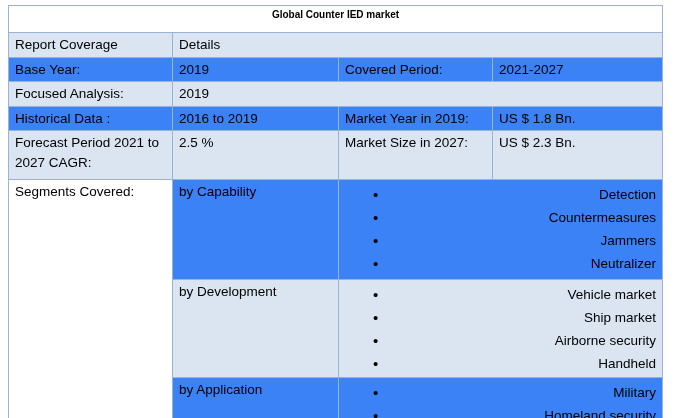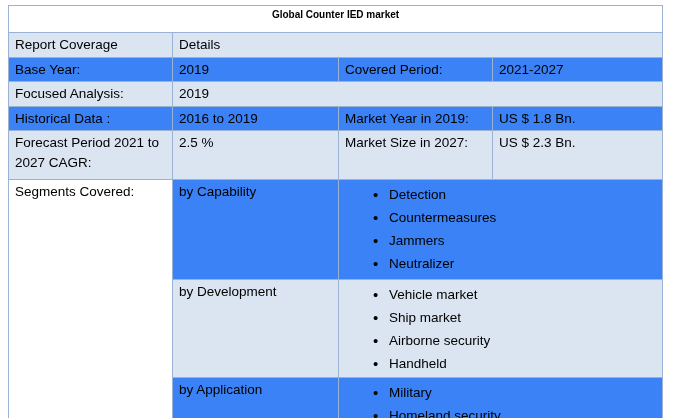--- a/index.html
+++ b/index.html
@@ -49,20 +49,21 @@
   tr.row-development td { height: 90px; margin-left: 11px; }
   tr.row-application td { height: 47px; }
   td.seg-left {
     background: #ffffff !important;
     vertical-align: top;
   }
   ul.bullets {
     margin: 1px 0 0 0;
     padding-left: 44px;
     list-style: none;
+    text-align: right;
   }
   ul.bullets li {
     line-height: 23px;
     position: relative;
   }
   ul.bullets li::before {
     content: "\2022";
     position: absolute;
     left: -16px;
     font-size: 15px;

